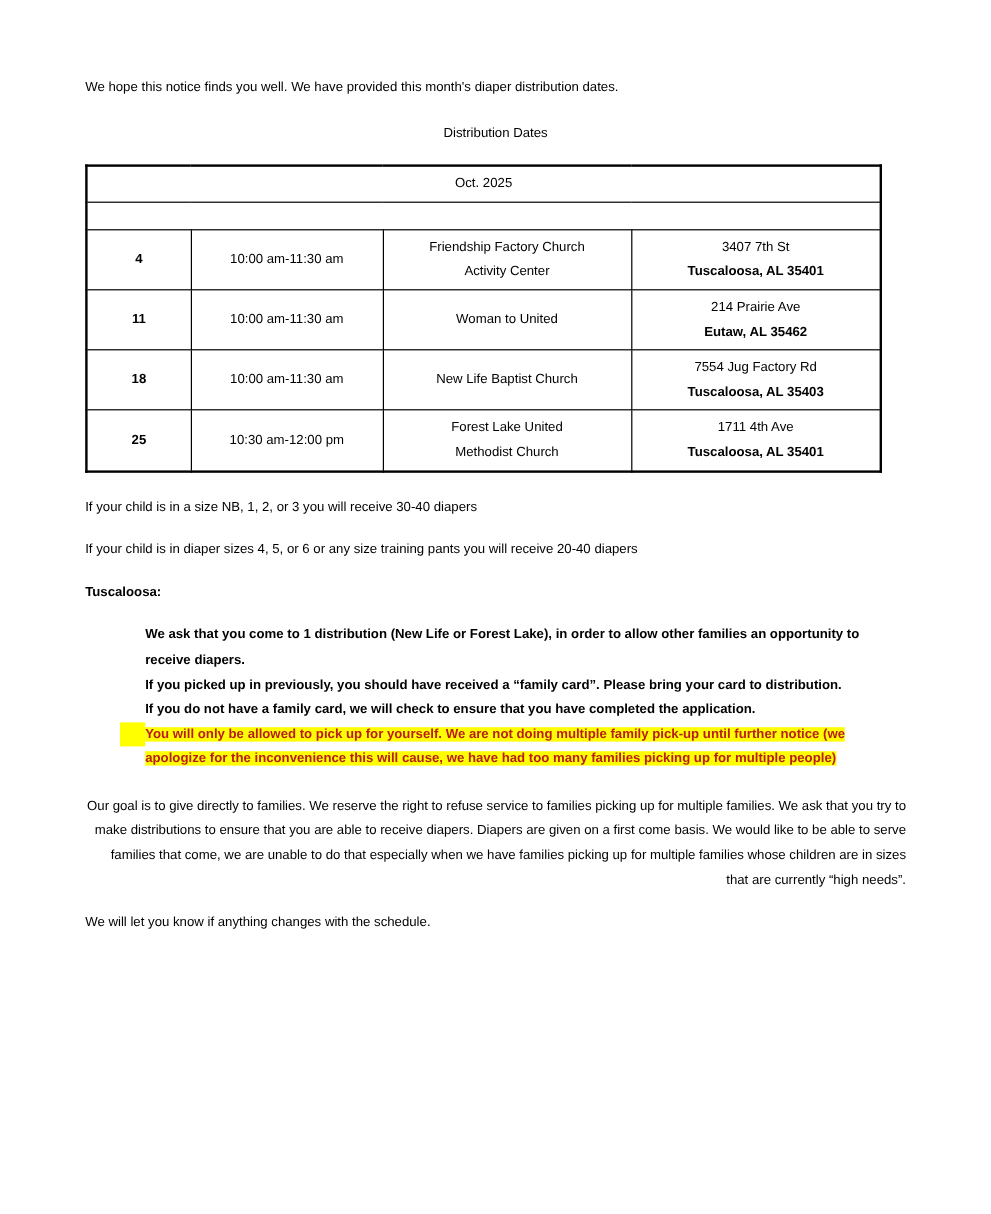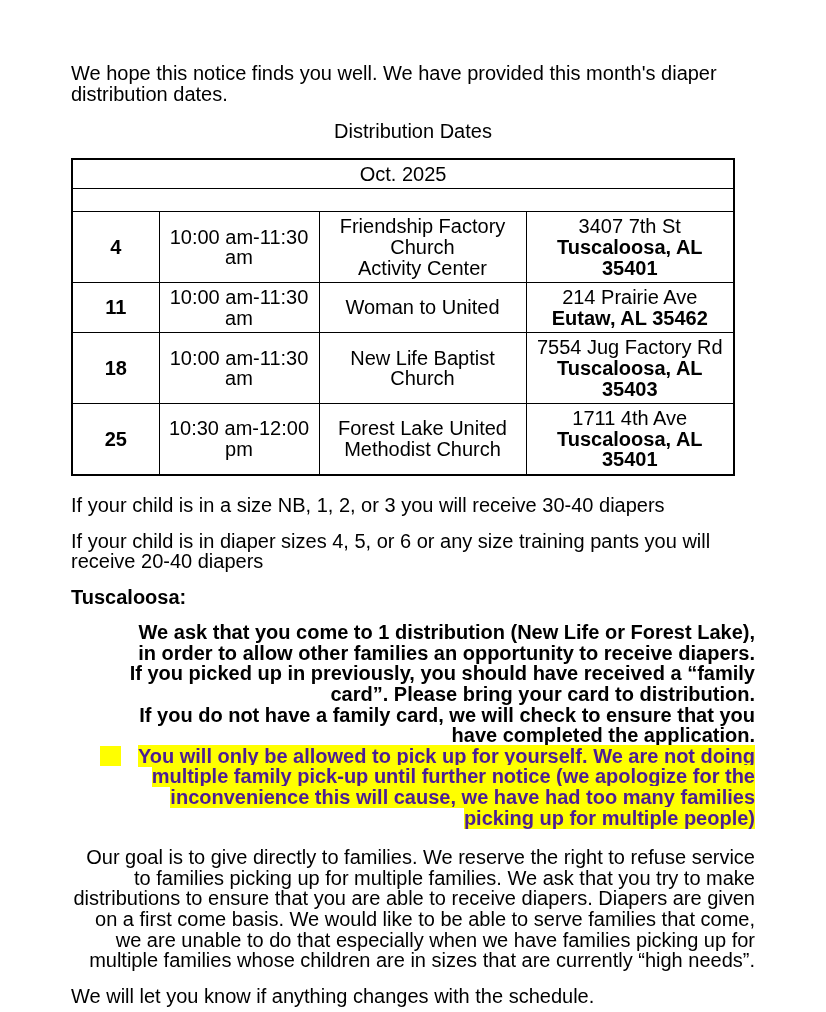--- a/index.html
+++ b/index.html
@@ -3,21 +3,21 @@
 <meta charset="utf-8">
 <style>
   * { box-sizing: border-box; }
   html, body { margin: 0; padding: 0; background: #ffffff; }
   .page {
     width: 826px;
     height: 1012px;
     background: #ffffff;
     padding: 63px 71px 40px 71px;
     font-family: "Liberation Sans", sans-serif;
-    font-size: 20px;
+    font-size: 11px;
     line-height: 20.6px;
     color: #000000;
     overflow: hidden;
   }
   p { margin: 0 0 15px 0; }
   .intro { margin-bottom: 17px; }
   .title {
     font-weight: normal;
     text-align: center;
     margin: 0 0 16px 0;
@@ -41,42 +41,41 @@
   tr.data-row td { height: 42px; }
   td.date-col { font-weight: bold; }
   td.loc-col { white-space: pre-line; }
   .street { display: block; }
   .city { display: block; font-weight: bold; }
   .bold-heading { font-weight: bold; }
   ul.bullet-list {
     list-style: none;
     margin: 0 0 19px 0;
     padding: 0 0 0 29px;
-    text-align: right;
   }
   li.bullet {
     display: flex;
     font-weight: bold;
     margin: 0;
   }
   li.bullet .marker {
     flex: 0 0 21px;
     align-self: flex-start;
     height: 20.6px;
   }
   li.bullet .dot {
     width: 6px;
     height: 6px;
     border-radius: 50%;
     background: #000;
     margin-top: 7.5px;
     margin-left: 1px;
   }
   li.bullet .btext { flex: 1 1 auto; min-width: 0; }
-  li.bullet.alert { color: #4c1d95; }
+  li.bullet.alert { color: #b91c1c; }
   li.bullet.alert .marker { background: #ffff00; }
   li.bullet.alert .dot { background: #ff0000; }
   li.bullet.alert .hl-text { background: #ffff00; }
   .closing { margin-bottom: 15px; text-align: right; }
 </style>
 </head>
 <body>
 
 <div class="page">
 

